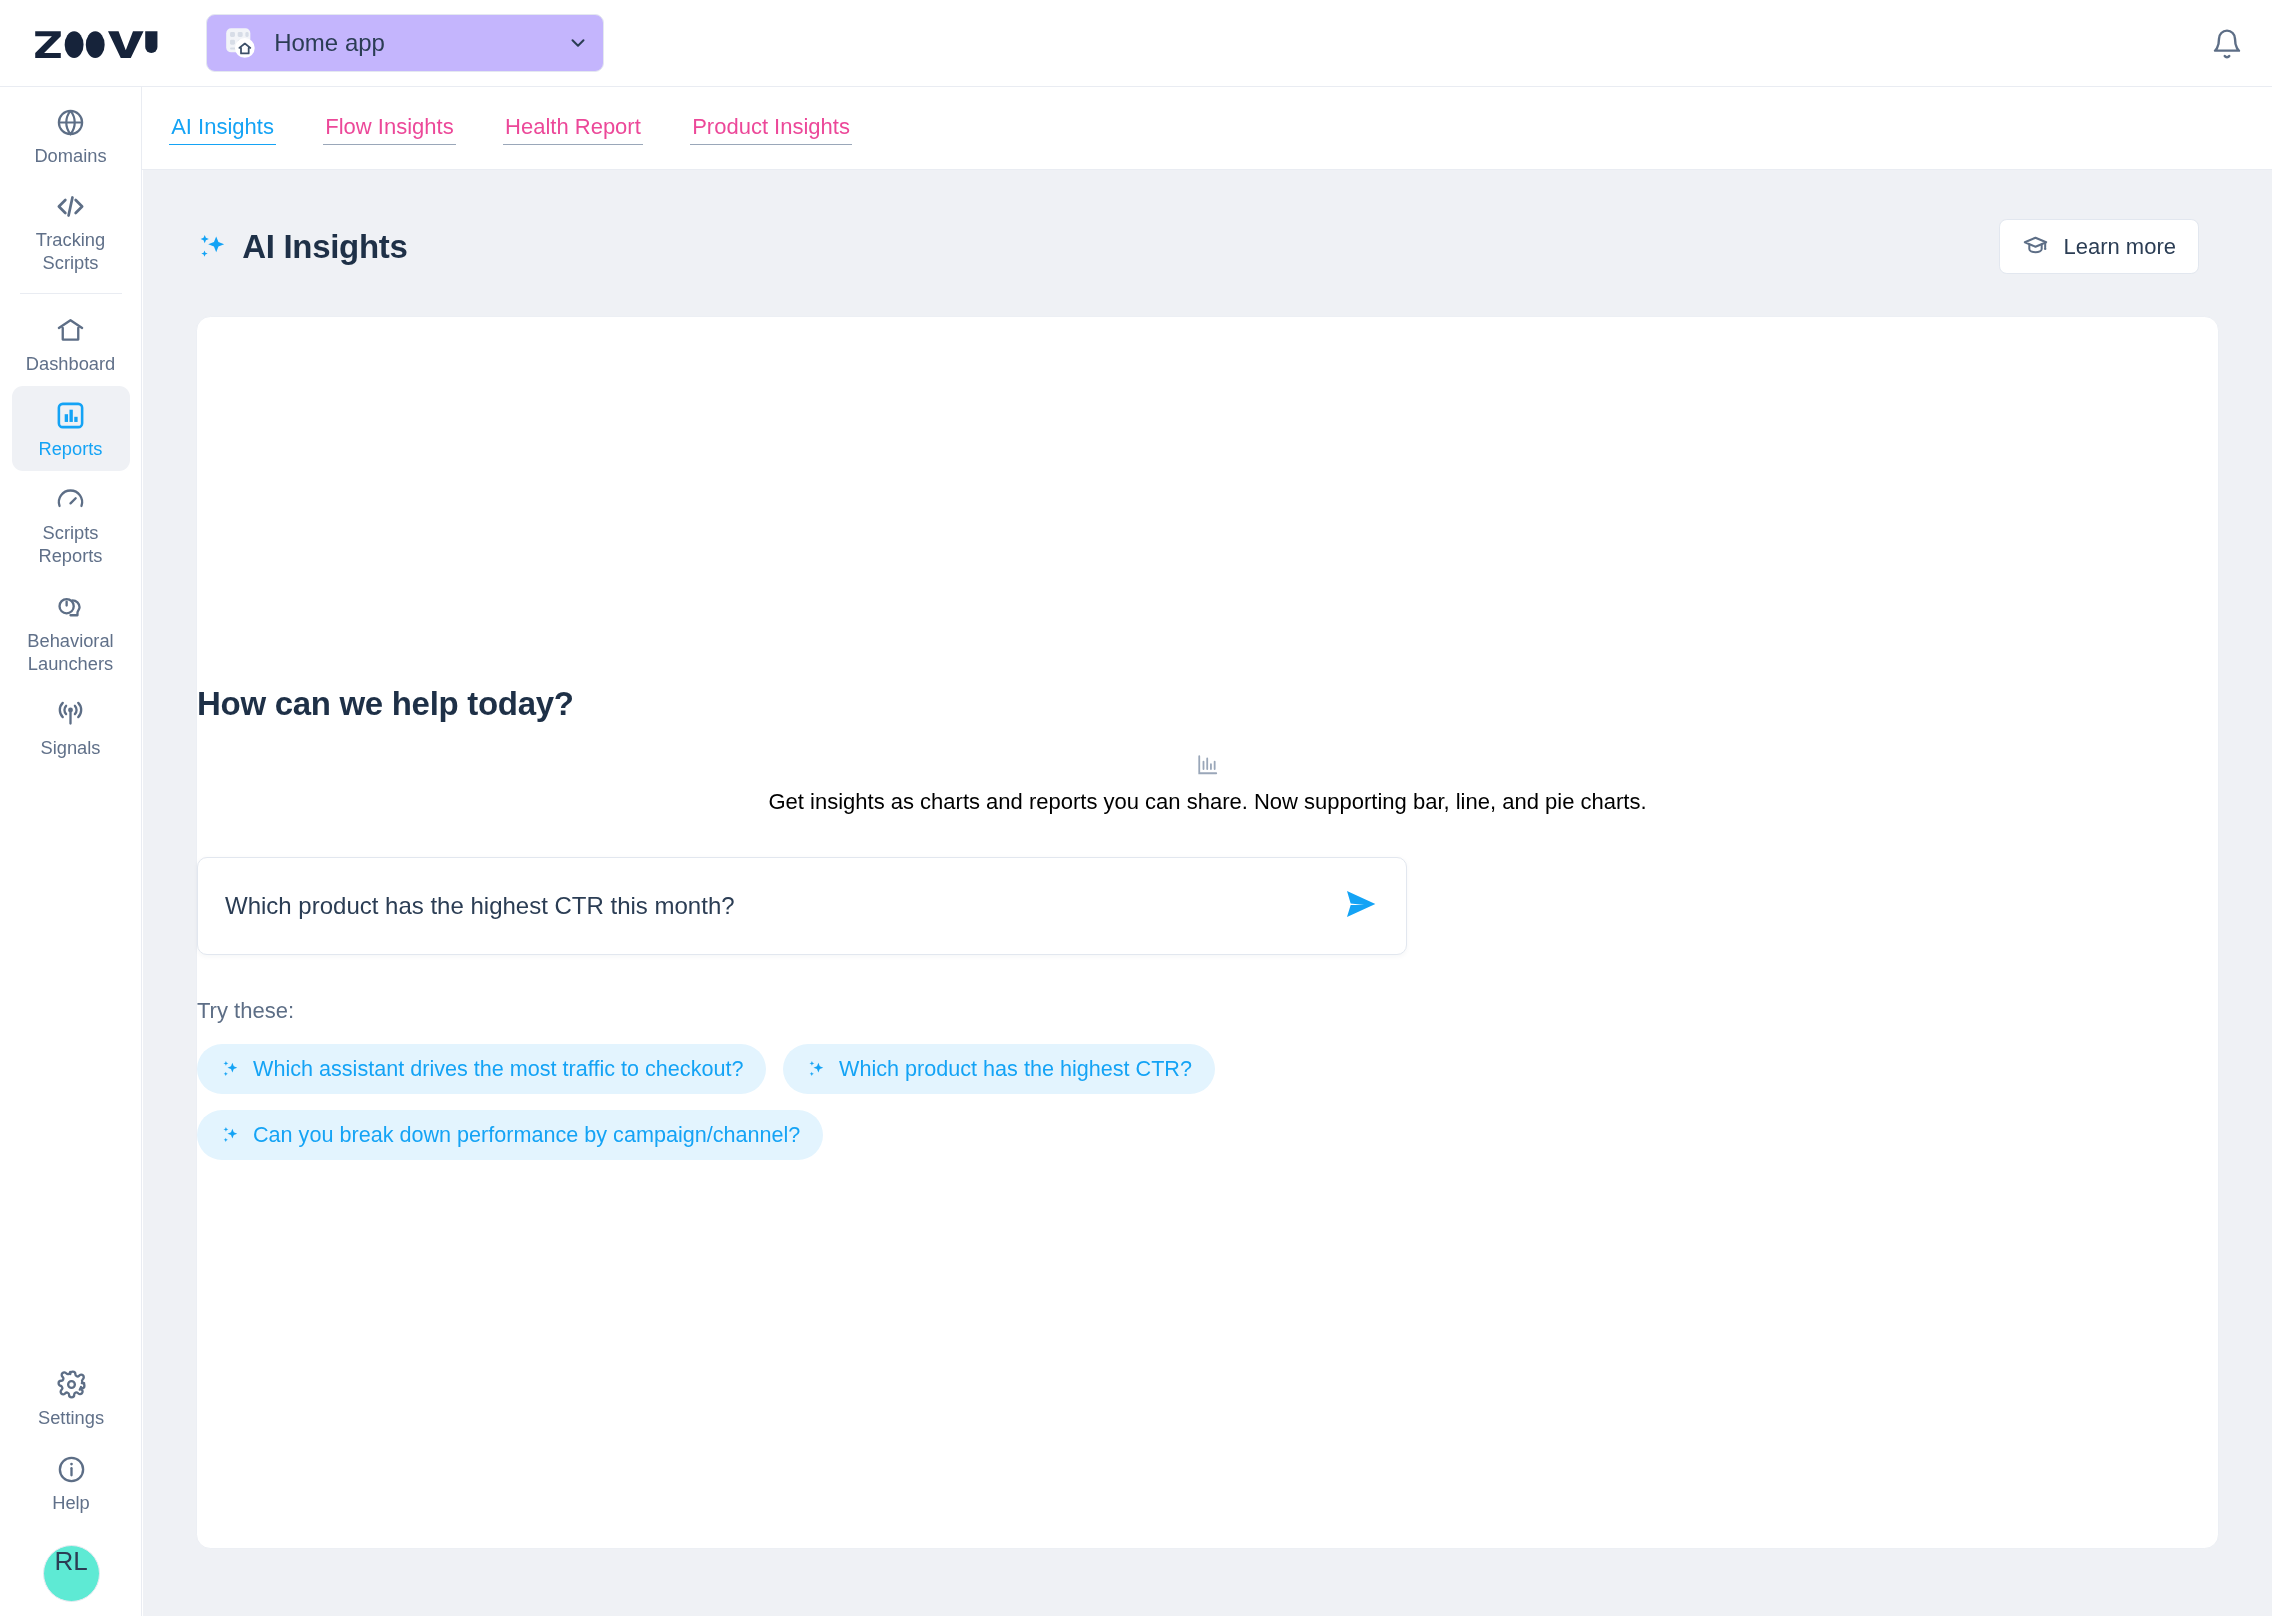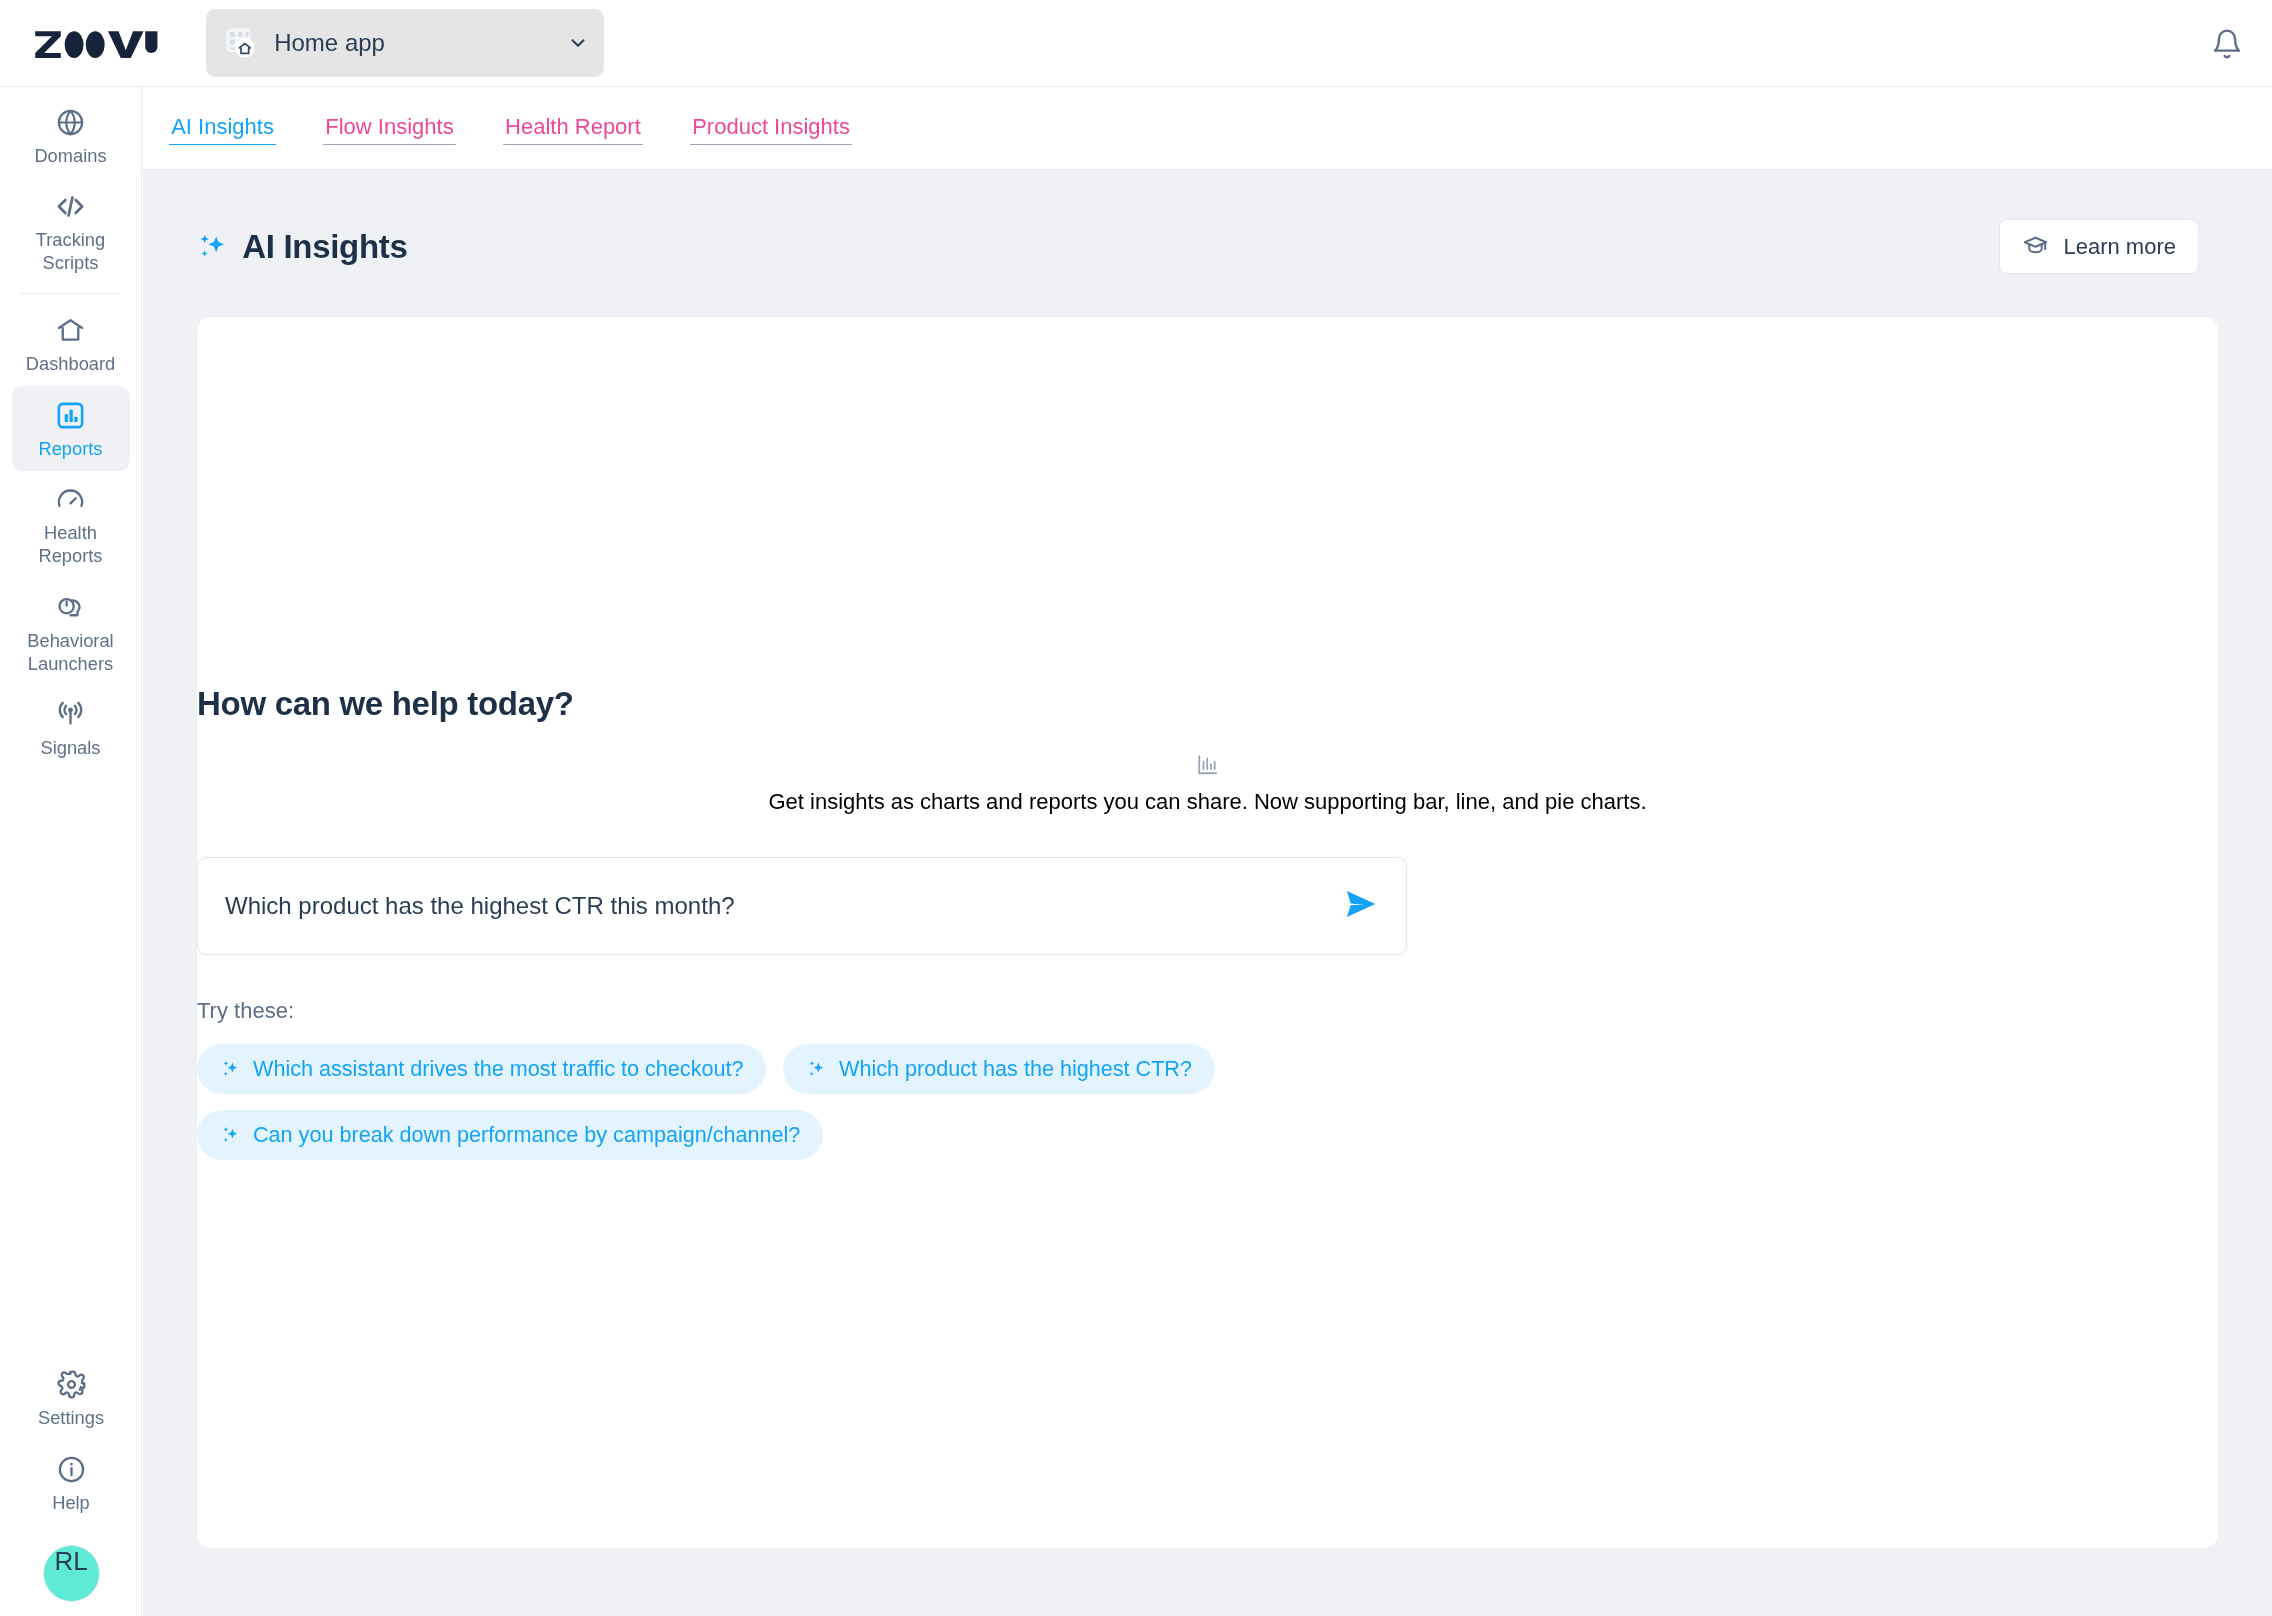--- a/index.html
+++ b/index.html
@@ -24,24 +24,24 @@
     font-weight: 800;
     letter-spacing: 0.6px;
     color: #16233a;
     font-family: "DejaVu Sans", sans-serif;
     display: flex; align-items: center;
   }
   .logo svg { display:block; }
 
   .app-select {
     margin-left: 44px;
-    width: 398px; height: 68px;
+    width: 398px; height: 58px;
     border: 1.1px solid #e4e8f0;
     border-radius: 9px;
-    background: #e5e5e5;
+    background: #c4b5fd;
     display: flex; align-items: center;
     padding: 0 14.4px 0 16.6px;
     cursor: pointer;
   }
   .app-icon { width: 34px; height: 34px; position: relative; flex: none; }
   .app-select-label {
     margin-left: 16.6px;
     font-size: 24px;
     color: #2b3d54;
     flex: 1;
@@ -300,21 +300,21 @@
     <span class="lbl">Reports</span>
   </div>
 
   <div class="nav-item">
     <span class="ico">
       <svg width="31" height="31" viewBox="0 0 24 24" fill="none" stroke="#5d6e86" stroke-width="1.8" stroke-linecap="round">
         <path d="M3.5 17a9 9 0 1 1 17 0"></path>
           <path d="M12 15l4-4"></path>
       </svg>
     </span>
-    <span class="lbl">Health Reports</span>
+    <span class="lbl">Scripts Reports</span>
   </div>
 
   <div class="nav-item">
     <span class="ico">
       <svg width="31" height="31" viewBox="0 0 24 24" fill="none" stroke="#5d6e86" stroke-width="1.8" stroke-linecap="round" stroke-linejoin="round">
         <circle cx="9" cy="11" r="5.5"></circle>
           <path d="M9 7.5v3"></path>
         <path d="M13.5 6.5c3 0 5.5 2.4 5.5 5.4 0 2-1.6 2.6-1.6 4.1v2H12"></path>
       </svg>
     </span>

